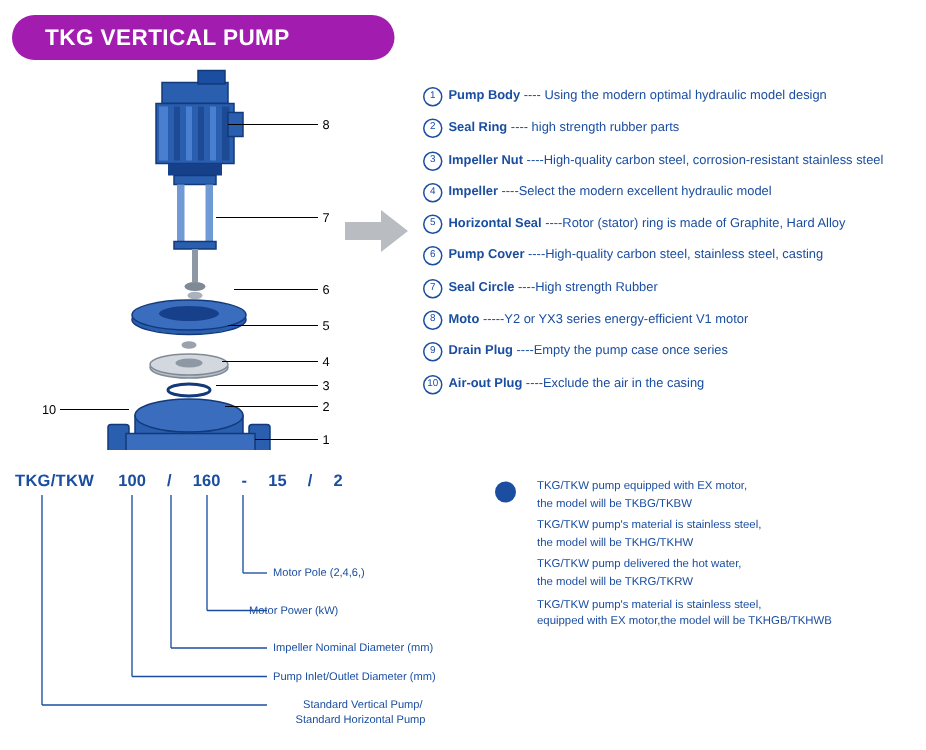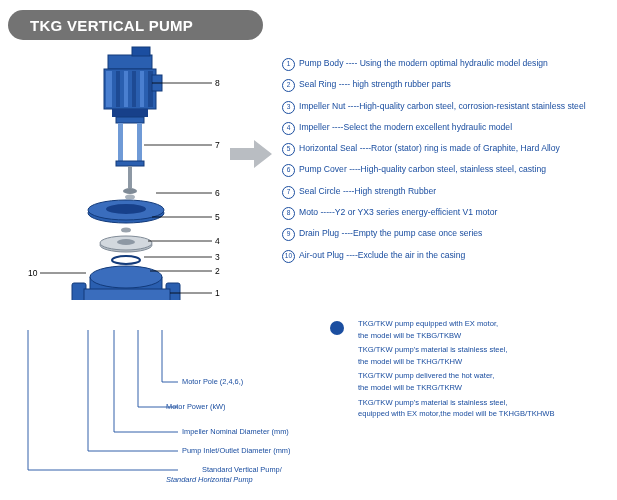--- a/index.html
+++ b/index.html
@@ -9,21 +9,21 @@
     font-family:"Liberation Sans", sans-serif;
     color:#1b4ea0;
     position:relative;
     overflow:hidden;
   }
   .page{position:relative;width:617px;height:500px;}
 
   
   .title-bar{
     position:absolute;left:8px;top:10px;width:255px;height:30px;
-    background:#737373;
+    background:#a21caf;
     border-radius:15px 15px 15px 15px;
     display:flex;align-items:center;
   }
   .title-bar .title-text{
     color:#ffffff;font-size:15px;font-weight:bold;letter-spacing:.3px;
     padding-left:22px;
   }
 
   
   .pump-area{position:absolute;left:20px;top:45px;width:225px;height:255px;}
@@ -36,21 +36,21 @@
   .legend{position:absolute;left:282px;top:58px;width:330px;}
   .legend-item{
     display:flex;align-items:flex-start;margin-bottom:8.3px;
     font-size:8.6px;line-height:11px;color:#1b4ea0;
   }
   .legend-num{
     flex:0 0 auto;width:11px;height:11px;border:1px solid #1b4ea0;border-radius:50%;
     font-size:6.6px;line-height:10px;text-align:center;margin-right:4px;color:#1b4ea0;
   }
   .legend-txt{flex:1 1 auto;}
-  .legend-txt .bold{font-weight:normal;}
+  .legend-txt .bold{font-weight:bold;}
 
   
   .model-box{
     position:absolute;left:10px;top:310px;width:300px;height:180px;
   }
   .model-line{
     position:absolute;left:0;top:5px;width:300px;
     font-size:11px;color:#1b4ea0;font-weight:bold;white-space:nowrap;
   }
   .model-line span{display:inline-block;}
@@ -217,20 +217,37 @@
 
     <div class="legend-item">
       <div class="legend-num">10</div>
       <div class="legend-txt"><span class="bold">Air-out Plug</span> <span>----Exclude the air in the casing</span></div>
     </div>
 
   </div>
 
   <div class="model-box">
 
+    <div class="model-line">
+      <span class="mcode">TKG/TKW</span>
+      <span style="display:inline-block;width:10px"></span>
+      <span>100</span>
+      <span style="display:inline-block;width:8px"></span>
+      <span>/</span>
+      <span style="display:inline-block;width:8px"></span>
+      <span>160</span>
+      <span style="display:inline-block;width:8px"></span>
+      <span>-</span>
+      <span style="display:inline-block;width:8px"></span>
+      <span>15</span>
+      <span style="display:inline-block;width:8px"></span>
+      <span>/</span>
+      <span style="display:inline-block;width:8px"></span>
+      <span>2</span>
+    </div>
 
     <svg class="leaders" width="300" height="180">
 
       <g stroke="#1b4ea0" stroke-width="0.9" fill="none">
         <line x1="152" y1="20" x2="152" y2="72"></line>
           <line x1="152" y1="72" x2="168" y2="72"></line>
         <line x1="128" y1="20" x2="128" y2="97"></line>
           <line x1="128" y1="97" x2="168" y2="97"></line>
         <line x1="104" y1="20" x2="104" y2="122"></line>
           <line x1="104" y1="122" x2="168" y2="122"></line>
@@ -240,21 +257,21 @@
           <line x1="18" y1="160" x2="168" y2="160"></line>
       </g>
     </svg>
 
     <div class="notes">
       <div class="note" style="left:172px;top:67px;">Motor Pole (2,4,6,)</div>
       <div class="note" style="left:156px;top:92px;">Motor Power  (kW)</div>
       <div class="note" style="left:172px;top:117px;">Impeller Nominal Diameter (mm)</div>
       <div class="note" style="left:172px;top:136px;text-align:right;">Pump Inlet/Outlet Diameter (mm)</div>
       <div class="note" style="left:172px;top:155px;margin-left:20px;">Standard Vertical Pump/</div>
-      <div class="note" style="left:156px;top:165px;font-style:italic;">Standard Horizontal Pump</div>
+      <div class="note" style="left:187px;top:165px;">Standard Horizontal Pump</div>
     </div>
   </div>
 
   <div class="right-block">
     <div class="right-dot"></div>
     <div class="right-lines">
       <div class="rl">TKG/TKW pump equipped with EX motor,</div>
       <div class="rl">the model will be TKBG/TKBW</div>
       <div class="gap"></div>
       <div class="rl">TKG/TKW pump's material is stainless steel,</div>

